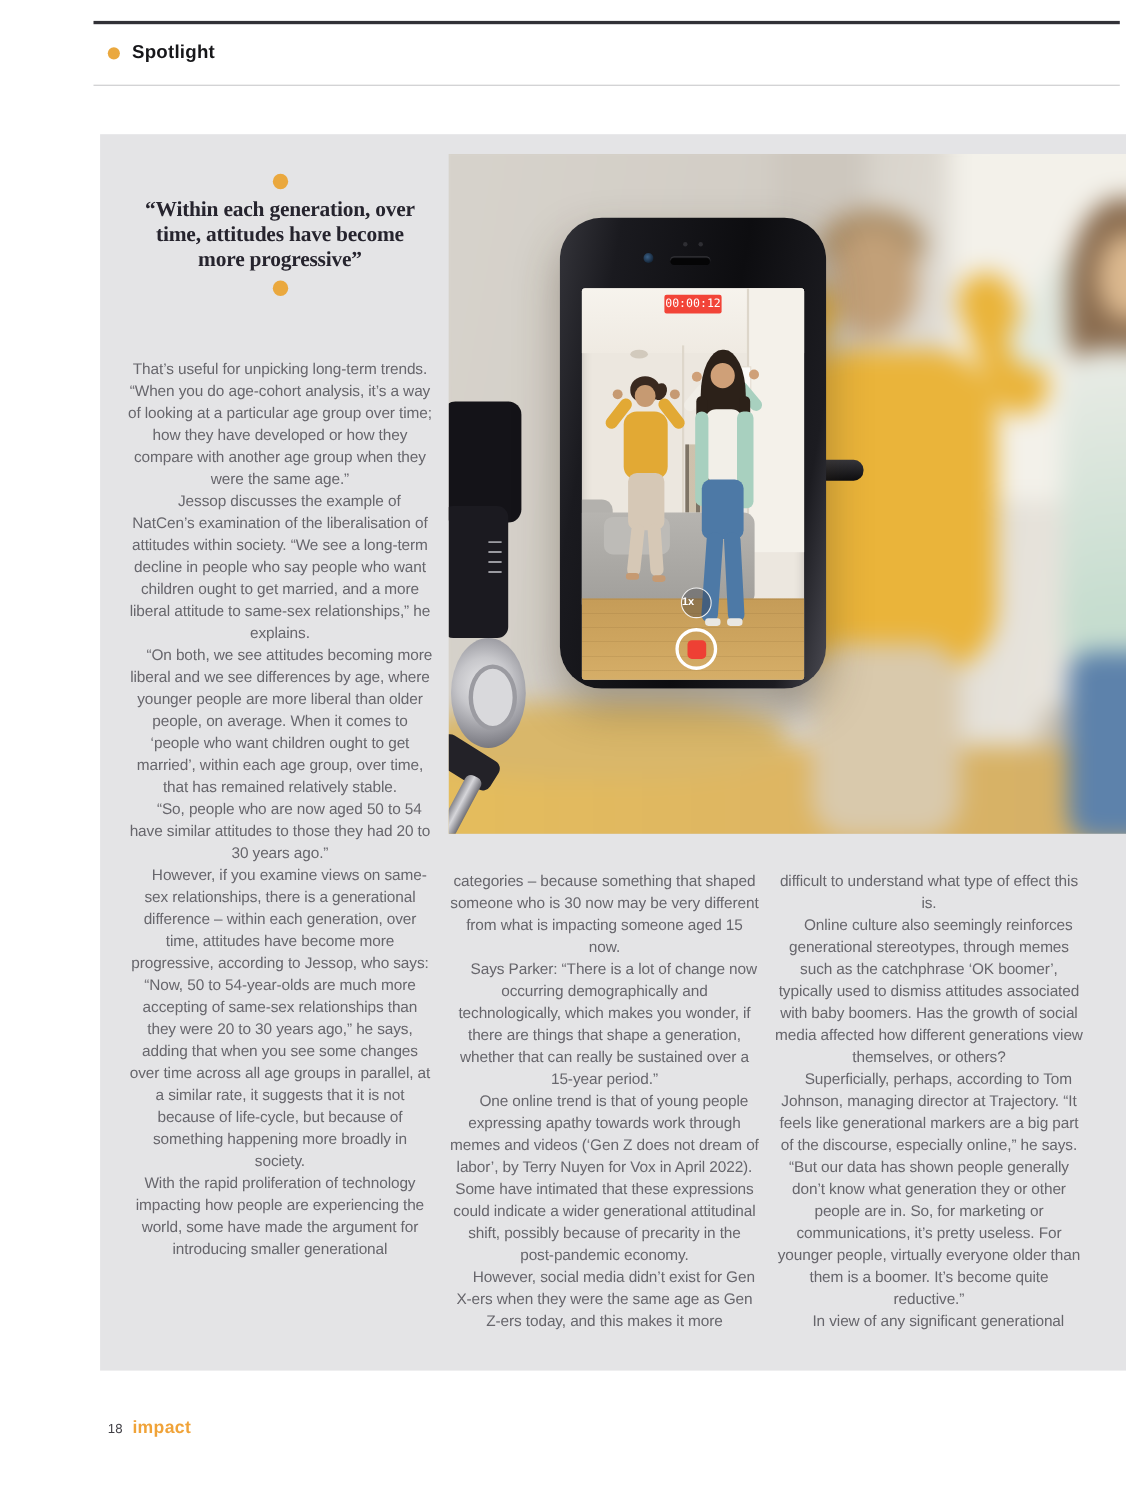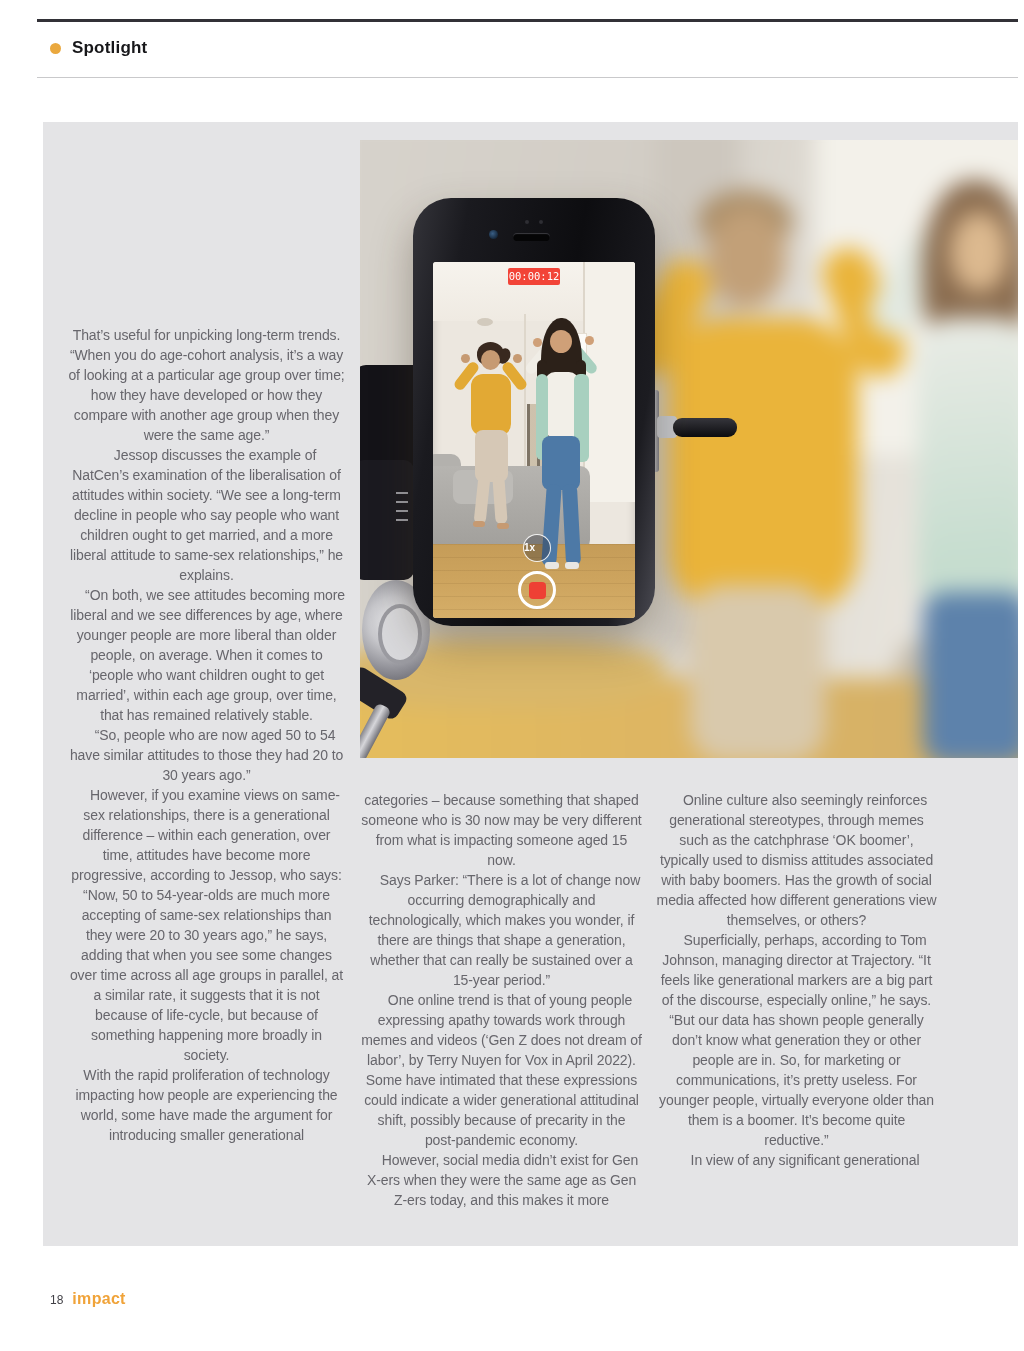--- a/index.html
+++ b/index.html
@@ -1,18 +1,18 @@
 <!DOCTYPE html>
 <html><head>
 <meta charset="utf-8">
 <style>
   html,body{margin:0;padding:0;background:#ffffff;}
   .page{position:relative;width:1024px;height:1351px;background:#ffffff;
         font-family:"Liberation Sans",sans-serif;overflow:hidden;}
-  .abs{position:absolute;}
+  .abs{position:absolute;margin-left:48px;}
 
   
   #top-rule{left:37px;top:19px;right:6px;height:3px;background:#323137;}
   #section-header{left:50px;top:38px;display:flex;align-items:center;gap:11px;}
   .spot-dot{width:11px;height:11px;border-radius:50%;background:#eaa83e;}
   .section-title{font-weight:bold;font-size:17px;color:#17171a;letter-spacing:.2px;}
   #header-divider{left:37px;top:77px;right:6px;height:1px;background:#c9c9cb;}
 
   
   #panel{left:43px;top:122px;width:975px;height:1124px;background:#e4e4e6;z-index:1;}
@@ -156,20 +156,25 @@
 
   <div class="abs" id="section-header">
     <span class="spot-dot"></span>
     <span class="section-title">Spotlight</span>
   </div>
 
   <div class="abs" id="header-divider"></div>
 
   <div class="abs" id="panel"></div>
 
+  <div class="abs" id="pull-quote">
+    <span class="quote-dot"></span>
+    <div class="quote-text">“Within each generation, over time, attitudes have become more progressive”</div>
+    <span class="quote-dot"></span>
+  </div>
 
   <div class="abs" id="photo">
     <div class="blur-layer">
       <div class="ph-wall"></div>
       <div class="ph-window"></div>
       <div class="ph-wall-mid"></div>
       <div class="ph-sofa"></div>
       <div class="ph-floor"></div>
       <div class="ph-floor-l"></div>
       <div class="d1-arm-l"></div>
@@ -269,20 +274,21 @@
   </div>
 
   <div class="abs col" id="col2">
     <p class="noind">categories – because something that shaped someone who is 30 now may be very different from what is impacting someone aged 15 now.</p>
     <p>Says Parker: “There is a lot of change now occurring demographically and technologically, which makes you wonder, if there are things that shape a generation, whether that can really be sustained over a 15-year period.”</p>
     <p>One online trend is that of young people expressing apathy towards work through memes and videos (‘Gen Z does not dream of labor’, by Terry Nuyen for Vox in April 2022). Some have intimated that these expressions could indicate a wider generational attitudinal shift, possibly because of precarity in the post-pandemic economy.</p>
     <p>However, social media didn’t exist for Gen X-ers when they were the same age as Gen Z-ers today, and this makes it more</p>
   </div>
 
   <div class="abs col" id="col3">
+    <p class="noind">difficult to understand what type of effect this is.</p>
     <p>Online culture also seemingly reinforces generational stereotypes, through memes such as the catchphrase ‘OK boomer’, typically used to dismiss attitudes associated with baby boomers. Has the growth of social media affected how different generations view themselves, or others?</p>
     <p>Superficially, perhaps, according to Tom Johnson, managing director at Trajectory. “It feels like generational markers are a big part of the discourse, especially online,” he says. “But our data has shown people generally don’t know what generation they or other people are in. So, for marketing or communications, it’s pretty useless. For younger people, virtually everyone older than them is a boomer. It’s become quite reductive.”</p>
     <p>In view of any significant generational</p>
   </div>
 
   <div class="abs" id="footer">
     <span class="page-num">18</span>
     <span class="mag-logo">impact</span>
   </div>
 

